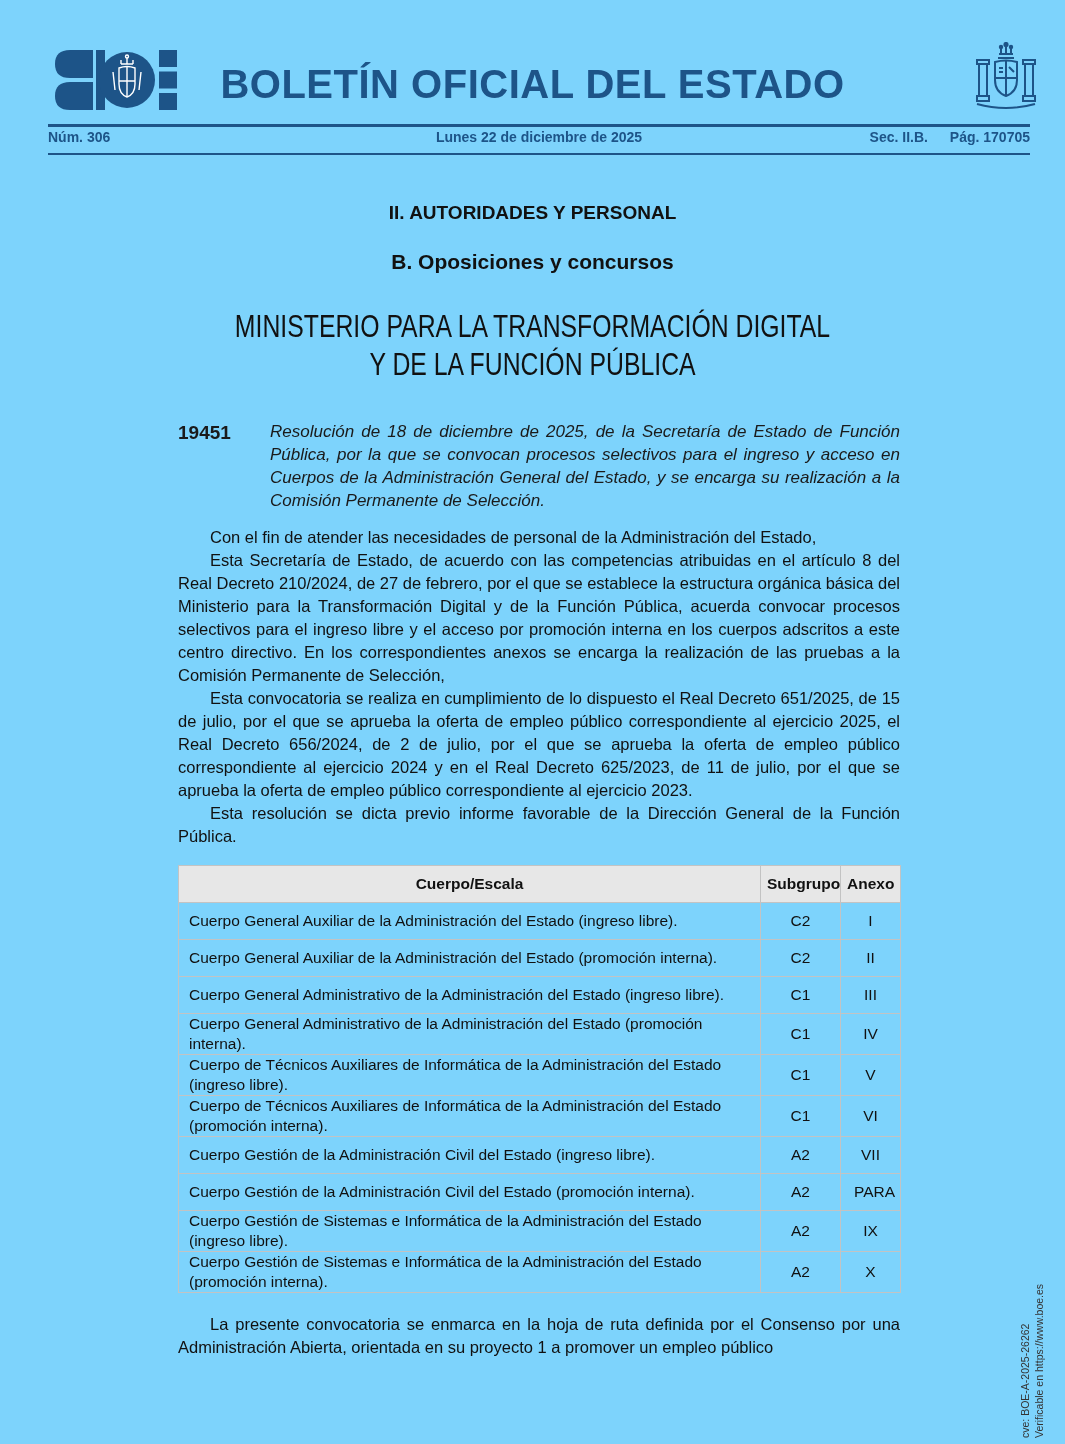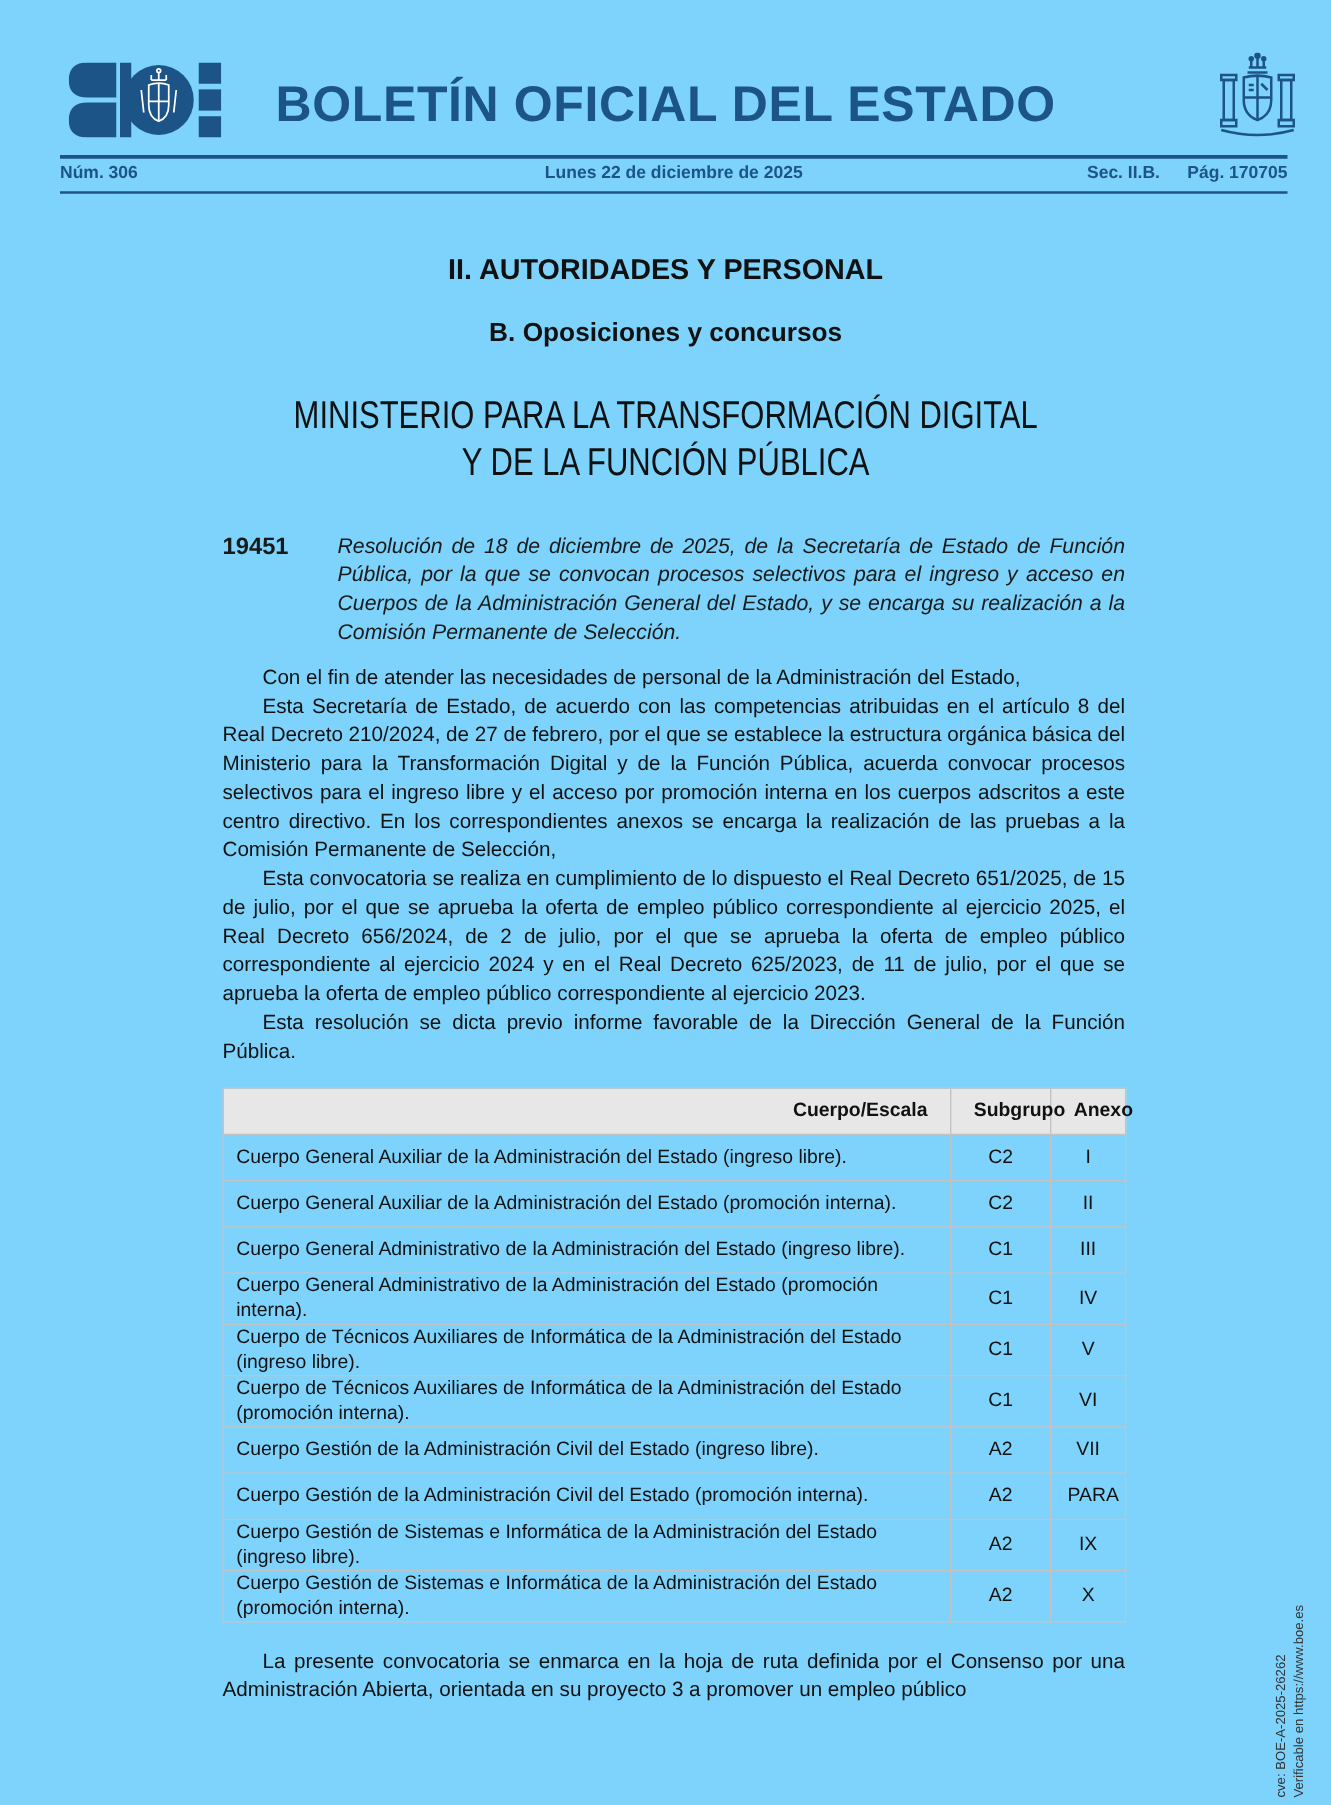--- a/index.html
+++ b/index.html
@@ -20,21 +20,21 @@
   .info-row{
     position:absolute;left:48px;top:129px;width:982px;height:22px;
     font-size:14px;font-weight:bold;color:#1d5488;
   }
   .info-issue{position:absolute;left:0;top:0;}
   .info-date{position:absolute;left:0;right:0;top:0;text-align:center;}
   .info-right{position:absolute;right:0;top:0;}
   .info-sec{margin-right:18px;}
   
   .doc{position:absolute;left:0;top:160px;width:1065px;}
-  .h-section{margin-top:42px;text-align:center;font-size:23px;font-weight:bold;color:#111;}
+  .h-section{margin-top:42px;text-align:center;font-size:19px;font-weight:bold;color:#111;}
   .h-subsection{margin-top:26px;text-align:center;font-size:21px;font-weight:bold;color:#111;}
   .h-ministry{
     margin-top:34px;text-align:center;font-size:31px;font-weight:400;color:#111;
     line-height:38px;transform:scaleX(.8);transform-origin:50% 50%;
   }
   .article{display:flex;margin:36px 165px 0 178px;}
   .article-number{width:92px;flex:none;font-size:19px;font-weight:bold;padding-top:2px;}
   .article-summary{
     flex:1;font-style:italic;font-size:17px;line-height:23px;text-align:justify;
   }
@@ -43,21 +43,21 @@
     font-size:16.5px;line-height:23px;text-align:justify;text-indent:32px;
     margin:0;color:#111;
   }
   
   table.cuerpos{
     margin:17px 0 0 178px;width:722px;border-collapse:collapse;
     font-size:15.5px;color:#111;table-layout:fixed;
   }
   table.cuerpos th,table.cuerpos td{border:1px solid #c3c3c3;}
   table.cuerpos th{
-    background:#e7e7e7;font-weight:bold;text-align:right;padding:9px 18px;
+    background:#e7e7e7;font-weight:bold;text-align:center;padding:9px 6px;
   }
   table.cuerpos td{padding:0 10px;line-height:20px;}
   table.cuerpos td.c-center{text-align:center;padding:8px 13px;}
   col.c-name{width:582px;} col.c-sub{width:80px;} col.c-anx{width:60px;}
   .closing{margin:20px 165px 0 178px;}
   
   .cve{
     position:absolute;left:1046px;top:1410px;transform-origin:0 100%;
     transform:rotate(-90deg);white-space:nowrap;font-size:10.5px;
     line-height:14px;color:#333;
@@ -208,21 +208,21 @@
           </tr>
           <tr>
             <td>Cuerpo Gestión de Sistemas e Informática de la Administración del Estado (promoción interna).</td>
             <td class="c-center">A2</td>
             <td class="c-center">X</td>
           </tr>
         </tbody>
     </table>
 
     <div class="paragraphs closing">
-      <p class="para">La presente convocatoria se enmarca en la hoja de ruta definida por el Consenso por una Administración Abierta, orientada en su proyecto 3 a promover un empleo público</p>
+      <p class="para">La presente convocatoria se enmarca en la hoja de ruta definida por el Consenso por una Administración Abierta, orientada en su proyecto 1 a promover un empleo público</p>
     </div>
 
   </div>
 
   <div class="cve">
     <div>cve: BOE-A-2025-26262</div>
     <div>Verificable en https://www.boe.es</div>
   </div>
 
 </div>

